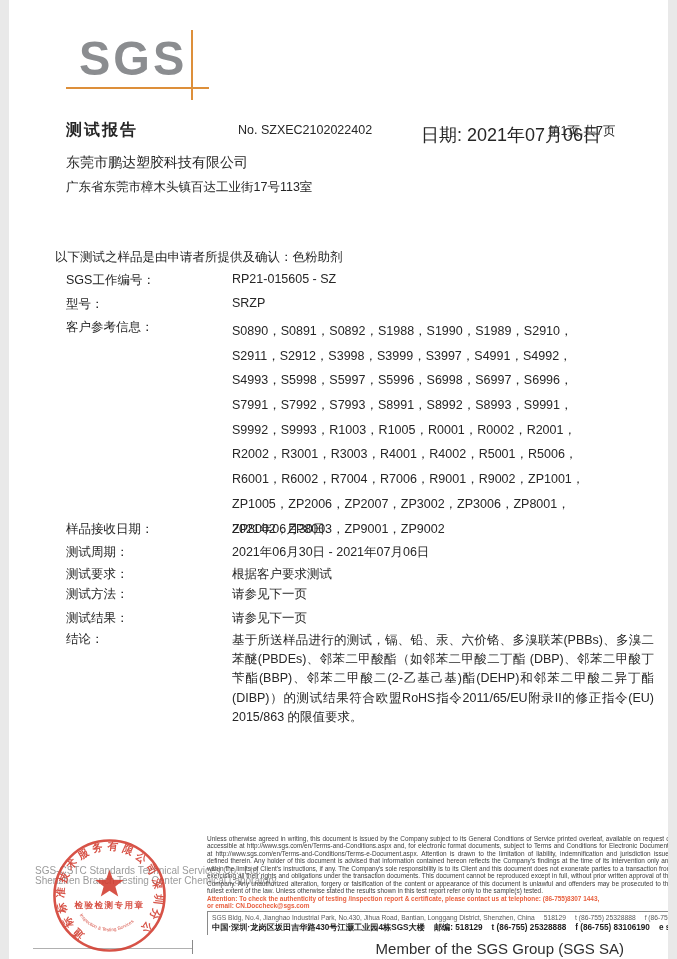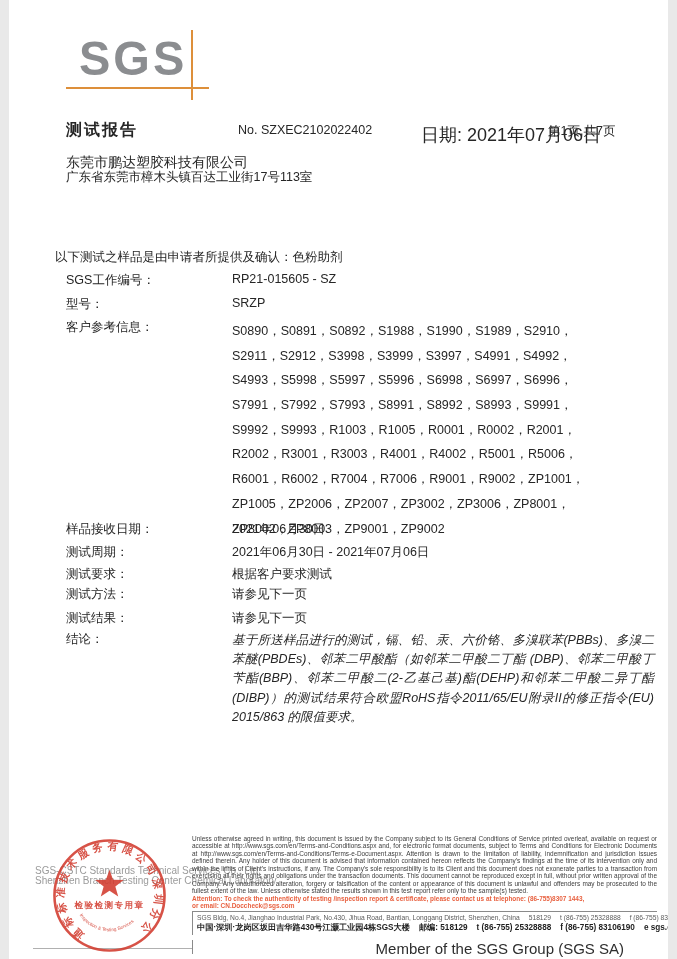--- a/index.html
+++ b/index.html
@@ -13,33 +13,33 @@
     color:#8b8d90;letter-spacing:3px;transform:scaleY(1.04);
   }
   .logo-hline{position:absolute;left:57px;top:87px;width:143px;height:2px;background:#dd8f3a;}
   .logo-vline{position:absolute;left:182px;top:30px;width:2px;height:70px;background:#dd8f3a;}
   
   .hdr-title{position:absolute;left:57px;top:120px;font-size:16px;font-weight:bold;letter-spacing:2px;}
   .hdr-no{position:absolute;left:229px;top:123px;font-size:12.5px;}
   .hdr-date{position:absolute;left:412px;top:123px;font-size:18px;}
   .hdr-page{position:absolute;left:539px;top:123px;font-size:12.5px;}
   .app-name{position:absolute;left:57px;top:154px;font-size:14px;}
-  .app-addr{position:absolute;left:57px;top:169px;font-size:12.5px;}
+  .app-addr{position:absolute;left:57px;top:179px;font-size:12.5px;}
   
   .statement{position:absolute;left:46px;top:249px;font-size:12.5px;}
   .row{position:absolute;left:57px;display:flex;font-size:12.5px;}
   .lbl{width:166px;flex:none;}
   .val{flex:none;}
   .ref-line{line-height:24.7px;height:24.7px;white-space:nowrap;}
-  .conclusion-val{width:422px;line-height:19.2px;text-align:justify;font-style:italic;}
+  .conclusion-val{width:422px;line-height:19.2px;text-align:justify;}
   
   .stamp{position:absolute;left:41px;top:836px;width:119px;height:119px;z-index:3;opacity:0.88;}
   .foot-company{position:absolute;left:26px;top:866px;z-index:1;font-size:10px;line-height:9.6px;color:#9b9b9b;white-space:nowrap;}
   .foot-left-line{position:absolute;left:24px;top:948px;width:160px;height:1px;background:#b0b0b0;}
-  .foot-right{position:absolute;left:183px;top:835px;width:465px;z-index:2;}
+  .foot-right{position:absolute;left:198px;top:835px;width:465px;z-index:2;}
   .disclaimer{font-size:6.45px;line-height:7.45px;color:#3c3c3c;text-align:justify;margin:0;}
   .attention{font-size:6.45px;line-height:7.5px;color:#e8603f;font-weight:bold;margin:0;}
   .addr-block{margin-top:1px;border-top:1px solid #8a8a8a;border-left:1px solid #8a8a8a;padding:1px 0 2px 4px;}
   .addr-row{display:flex;gap:9px;white-space:nowrap;align-items:baseline;}
   .addr-en{font-size:6.7px;color:#5a5a5a;line-height:9.5px;}
   .addr-cn{font-size:8.2px;color:#1e1e1e;font-weight:bold;line-height:11px;}
   .foot-vtick{position:absolute;left:183px;top:940px;width:1px;height:14px;background:#8a8a8a;}
   .member{position:absolute;right:44px;top:940px;font-size:15px;color:#2e2e2e;}
 </style>
 </head>

